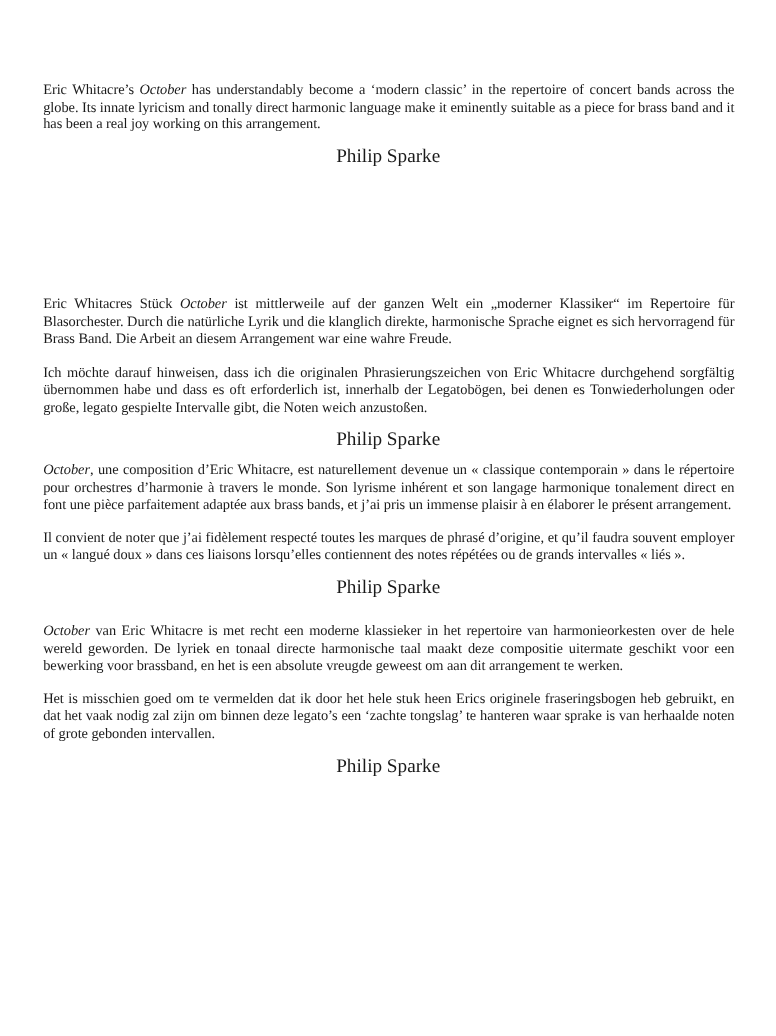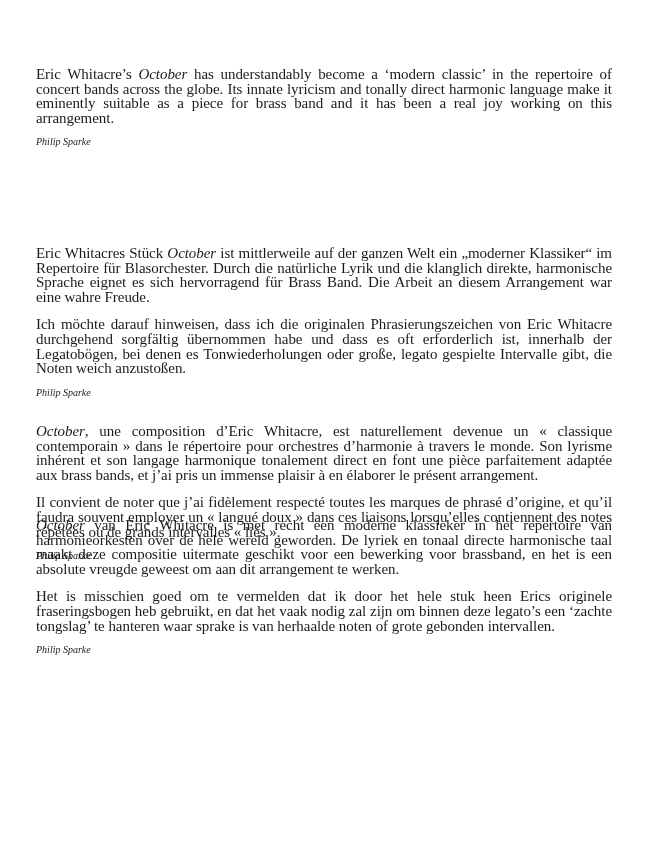--- a/index.html
+++ b/index.html
@@ -3,32 +3,32 @@
 <meta charset="utf-8">
 <style>
   html, body { margin: 0; padding: 0; background: #ffffff; }
   body {
     width: 647px; height: 863px; position: relative; overflow: hidden;
     font-family: "Liberation Serif", "DejaVu Serif", serif;
     color: #1a1a1a;
   }
   .section { position: absolute; left: 36px; width: 576px; }
   .para {
-    margin: 0; font-size: 15px; line-height: 14.6px; text-align: justify;
+    margin: 0; font-size: 12px; line-height: 14.6px; text-align: justify;
     letter-spacing: -0.05px;
   }
   .para + .para { margin-top: 13px; }
   .sig {
-    text-align: left; font-style: italic; font-size: 10px;
+    text-align: center; font-size: 16px;
     margin-top: 11px; padding-right: 1px;
   }
   em { font-style: italic; }
   #s-en { top: 67px; }
   #s-de { top: 225px; margin-top: 21px; }
-  #s-fr { top: 384px; margin-top: 40px; }
+  #s-fr { top: 384px; }
   #s-nl { top: 518px; }
 </style>
 </head>
 <body>
 
 <div class="section" id="s-en">
   <p class="para"><span>Eric Whitacre’s </span><em>October</em><span> has understandably become a ‘modern classic’ in the repertoire of concert bands across the globe. Its innate lyricism and tonally direct harmonic language make it eminently suitable as a piece for brass band and it has been a real joy working on this arrangement.</span></p>
   <div class="sig">Philip Sparke</div>
 </div>
 

